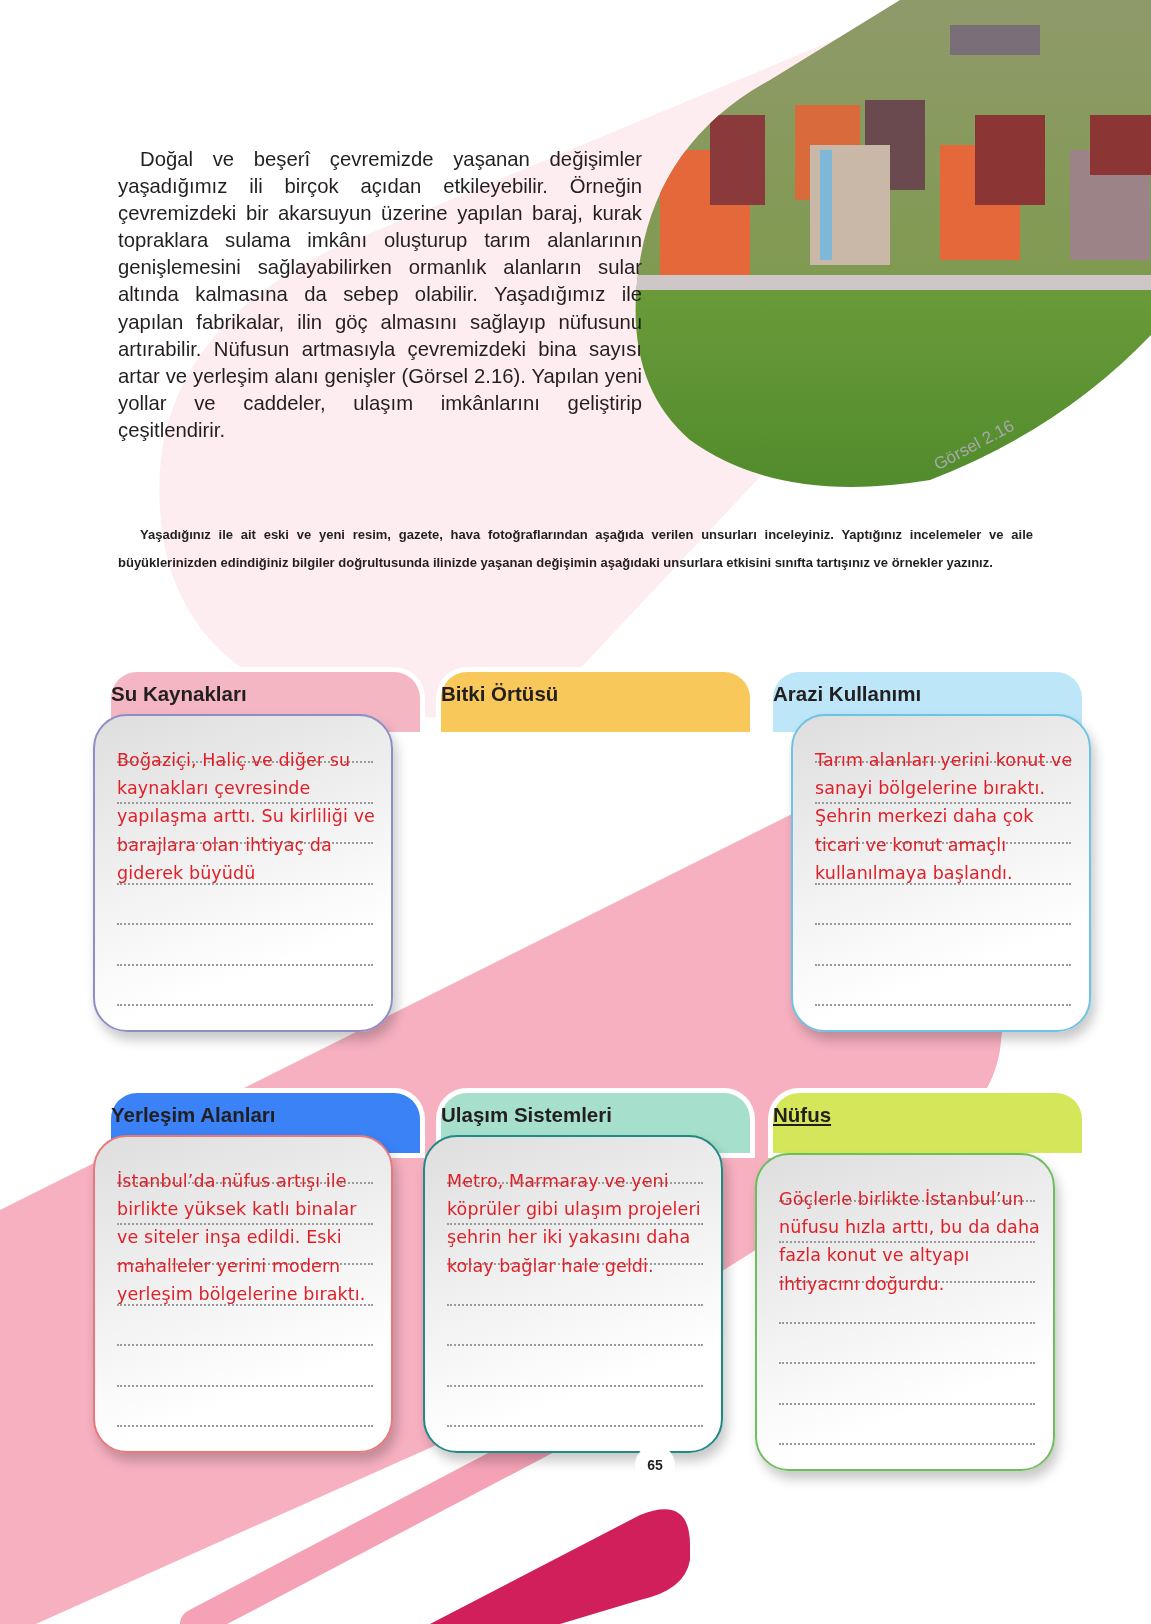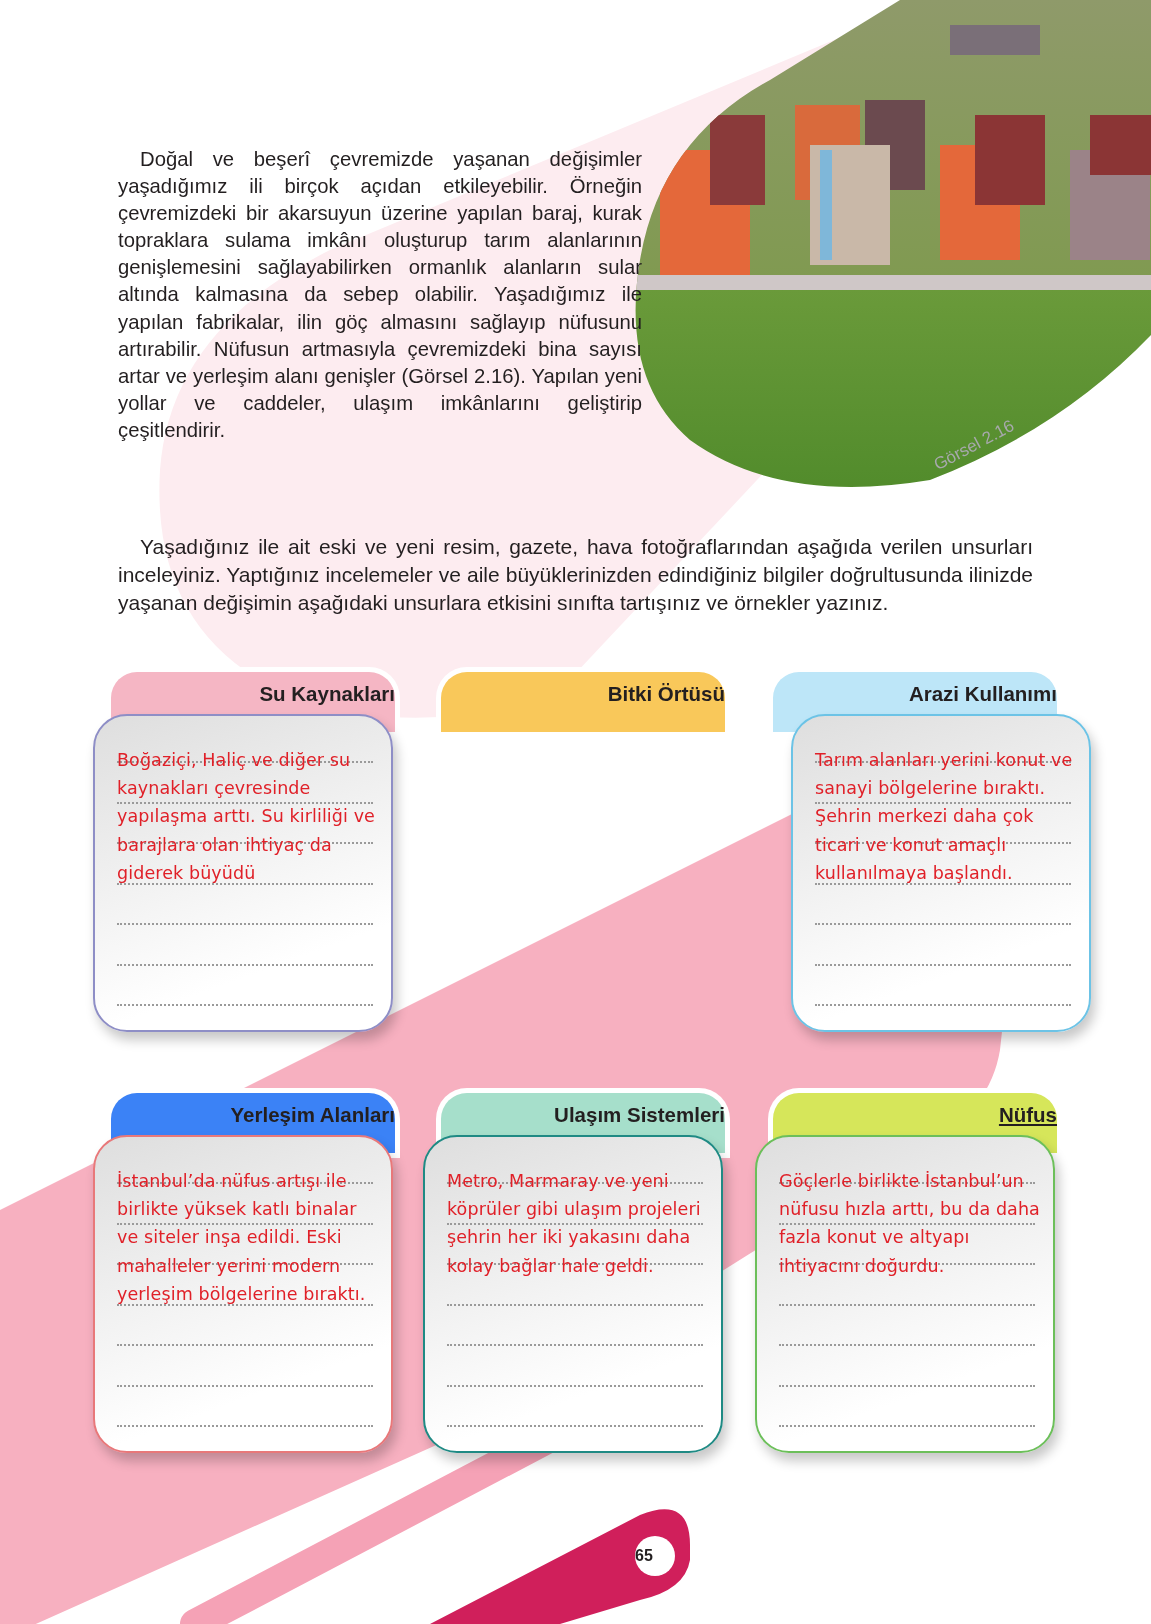--- a/index.html
+++ b/index.html
@@ -19,53 +19,53 @@
     font-family: "Liberation Sans", sans-serif;
   }
 
   
   .intro {
     position: absolute; left: 118px; top: 146px; width: 524px; z-index: 2;
     font-size: 20.3px; line-height: 27.1px; text-align: justify; text-indent: 22px;
     color: #231f20;
   }
   .task {
-    position: absolute; left: 118px; top: 533px; width: 915px; z-index: 2;
-    font-size: 21px; line-height: 28px; font-weight: normal; text-align: justify; text-indent: 22px;
+    position: absolute; left: 118px; top: 521px; width: 915px; z-index: 2;
+    font-size: 13px; line-height: 28px; font-weight: bold; text-align: justify; text-indent: 22px;
     color: #231f20;
   }
 
   
   .card { position: absolute; width: 300px; height: 370px; z-index: 3; }
   .card-tab {
-    position: absolute; left: 18px; top: 0; width: 284px; height: 60px;
+    position: absolute; left: 18px; top: 0; width: 309px; height: 60px;
     border-radius: 26px 26px 0 0;
     box-shadow: 0 0 0 5px #ffffff;
-    text-align: right; font-weight: bold; font-size: 20.5px; line-height: 44px; color: #231f20;
+    text-align: left; font-weight: bold; font-size: 20.5px; line-height: 44px; color: #231f20;
   }
   .card-body {
     position: absolute; left: 0; top: 42px; width: 300px; height: 318px;
     border-radius: 34px; border: 2.5px solid #888;
     background: linear-gradient(160deg, #dedede 0%, #f2f2f2 45%, #ffffff 75%);
     box-shadow: 4px 8px 12px rgba(0,0,0,0.22);
     overflow: hidden;
   }
   .lines { position: absolute; left: 22px; right: 18px; top: 0; bottom: 0; }
   .dotline { position: absolute; left: 0; right: 0; height: 0; border-top: 2px dotted #9a9a9a; }
   .answer {
     position: absolute; left: 22px; top: 30px; right: 8px;
     font-family: "DejaVu Sans", sans-serif; font-size: 17.5px; line-height: 28.2px;
     color: #e02028; letter-spacing: 0.1px;
   }
 
   
   .page-num {
-    position: absolute; left: 635px; top: 1536px; width: 40px; height: 40px; border-radius: 50%;
-    background: #ffffff; z-index: 4; text-align: left; line-height: 40px;
-    font-weight: bold; font-size: 16px; color: #231f20;
+    position: absolute; left: 635px; top: 1445px; width: 40px; height: 40px; border-radius: 50%;
+    background: #ffffff; z-index: 4; text-align: center; line-height: 40px;
+    font-weight: bold; font-size: 14px; color: #231f20;
   }
 </style>
 </head>
 <body>
 
 <div class="bg-layer">
   <svg width="1151" height="1624" viewBox="0 0 1151 1624">
 
     <path d="M 930 0 L 1151 0 L 1151 60 L 560 690 Q 430 740 300 700 Q 150 640 160 470 Q 170 330 330 250 L 930 0 Z" fill="#fdecf0"></path>
 
@@ -180,21 +180,21 @@
         <div class="dotline" style="top: 207px;"></div>
         <div class="dotline" style="top: 247.5px;"></div>
         <div class="dotline" style="top: 288px;"></div>
       </div>
     <div class="answer">Metro, Marmaray ve yeni köprüler gibi ulaşım projeleri şehrin her iki yakasını daha kolay bağlar hale geldi.</div>
   </div>
 </div>
 
 <div class="card" id="card5" style="left:755px; top:1093px;">
   <div class="card-tab" style="background: rgb(214, 230, 90); text-decoration: underline;">Nüfus</div>
-  <div class="card-body" style="border-color: rgb(108, 191, 90);">
+  <div class="card-body" style="border-color: rgb(108, 191, 90); margin-top: 18px;">
     <div class="lines">
         <div class="dotline" style="top: 45px;"></div>
         <div class="dotline" style="top: 85.5px;"></div>
         <div class="dotline" style="top: 126px;"></div>
         <div class="dotline" style="top: 166.5px;"></div>
         <div class="dotline" style="top: 207px;"></div>
         <div class="dotline" style="top: 247.5px;"></div>
         <div class="dotline" style="top: 288px;"></div>
       </div>
     <div class="answer">Göçlerle birlikte İstanbul’un nüfusu hızla arttı, bu da daha fazla konut ve altyapı ihtiyacını doğurdu.</div>

